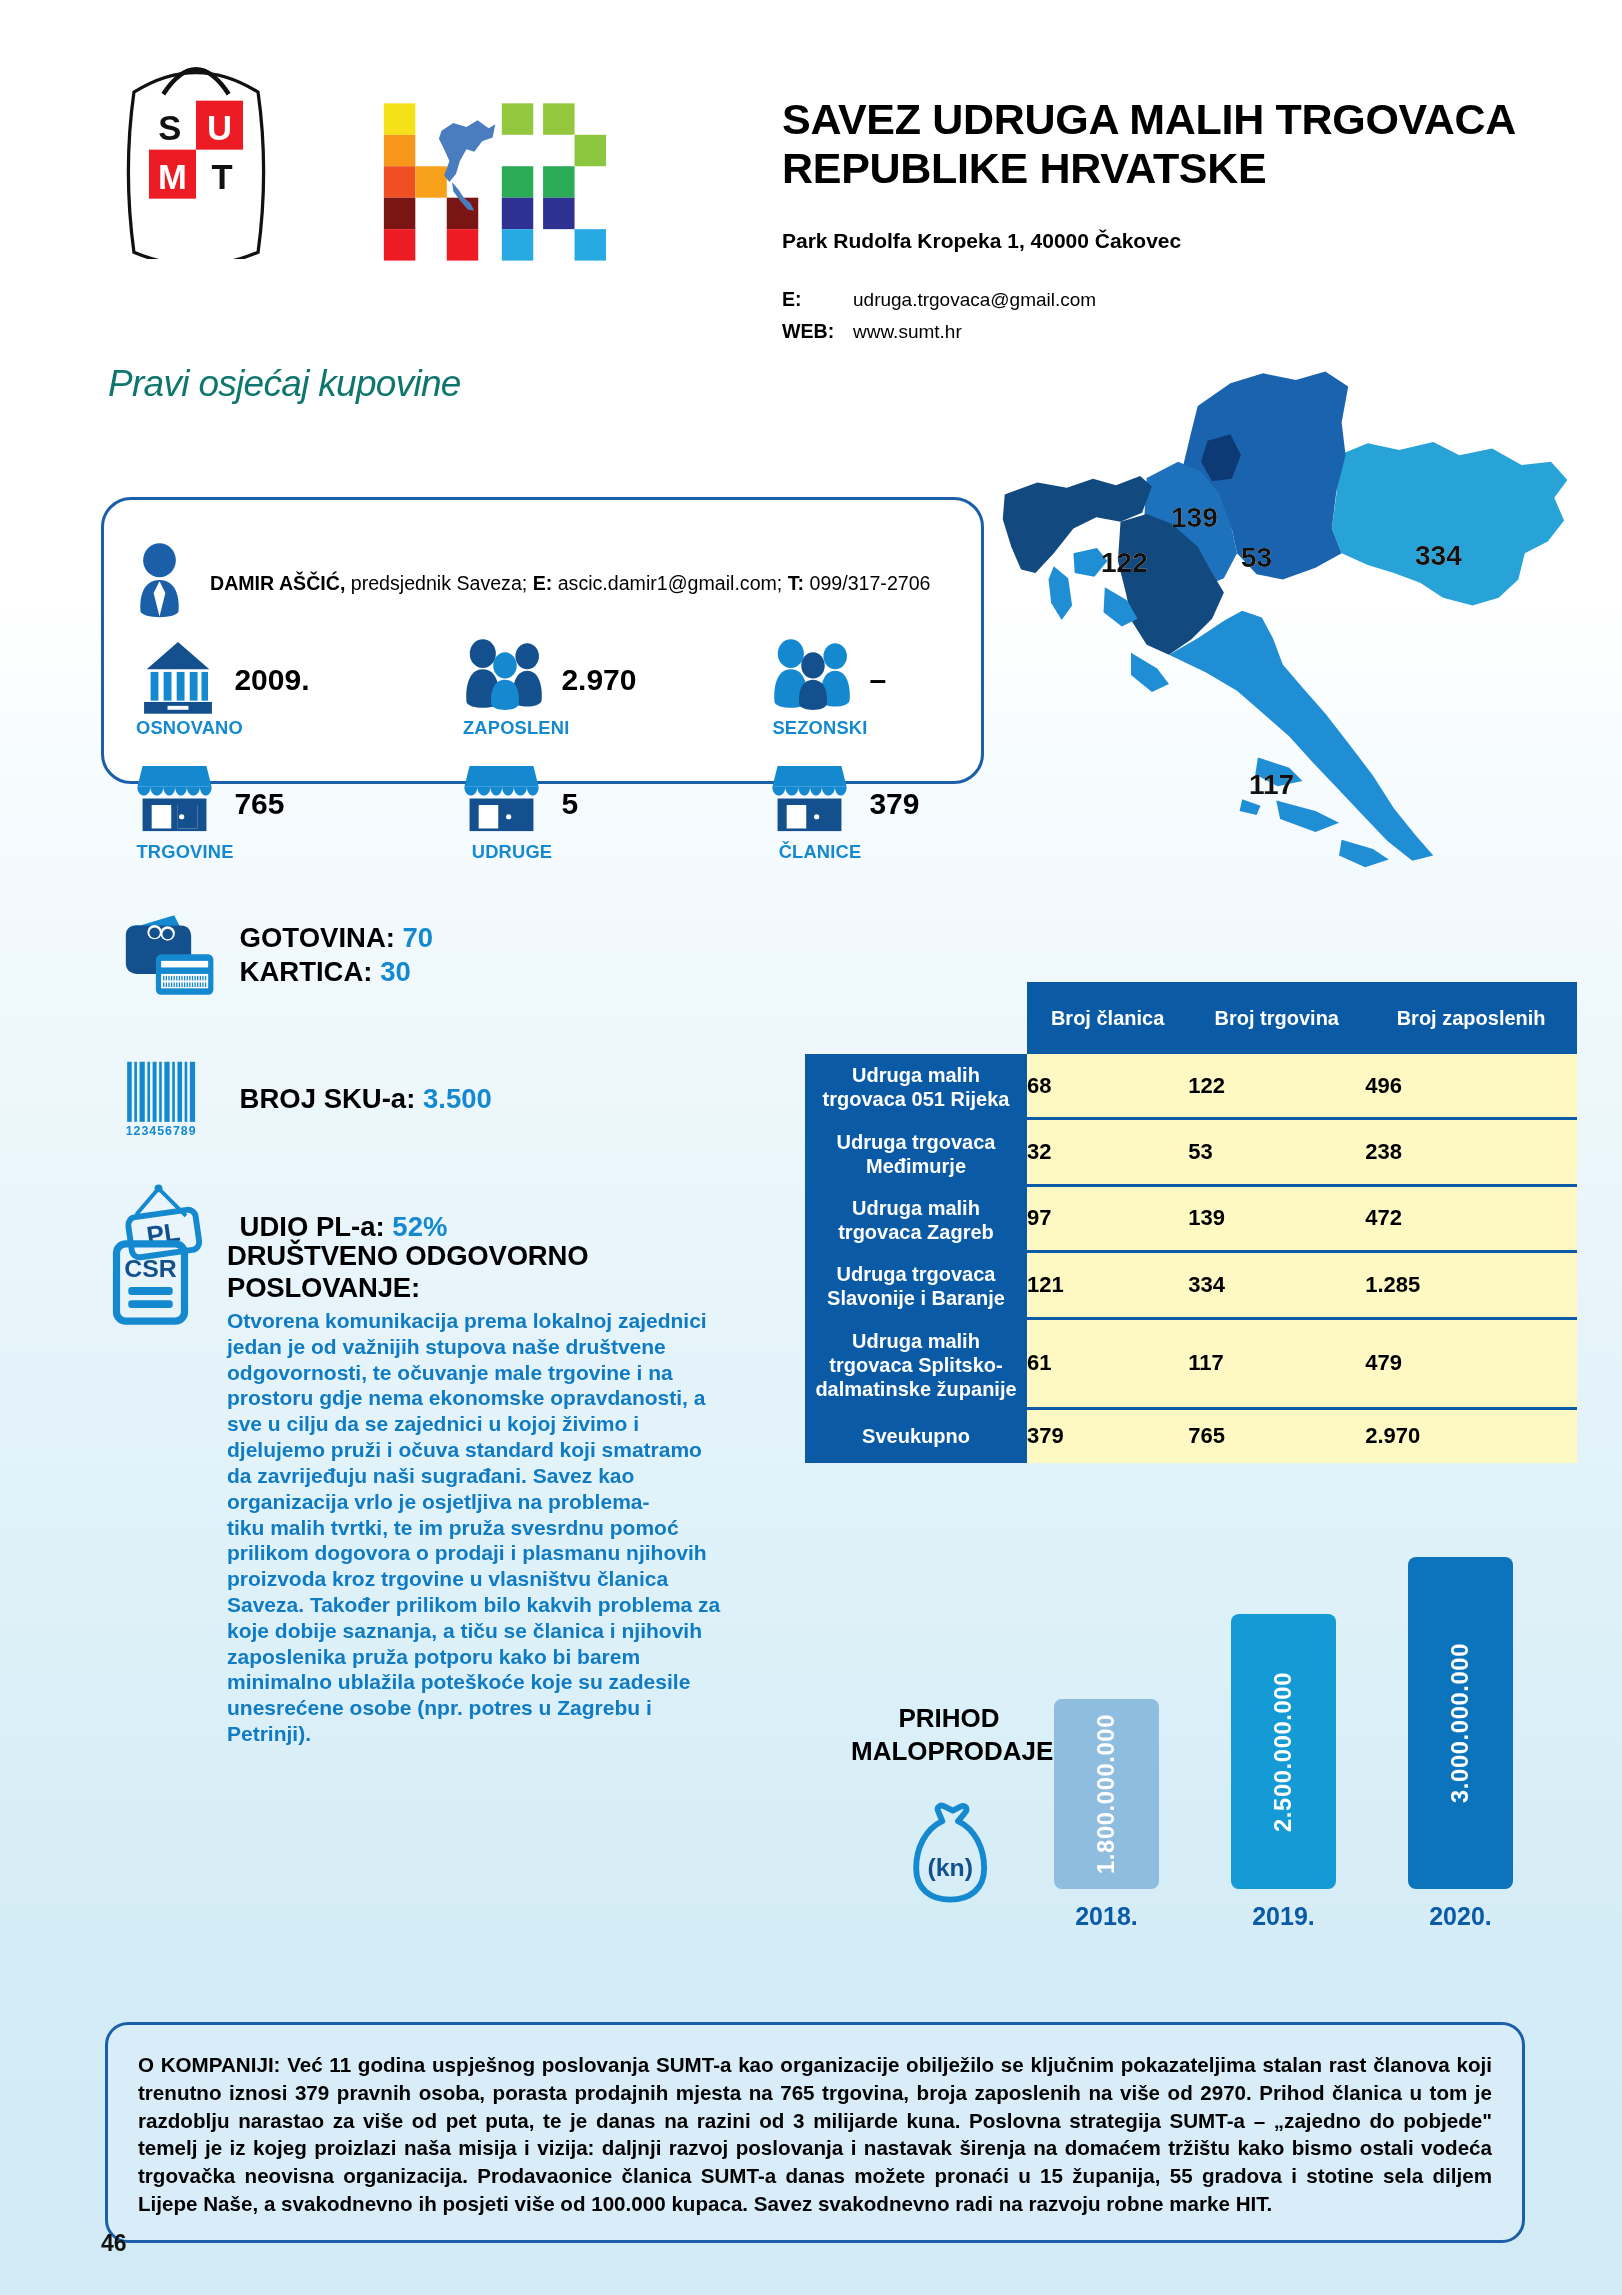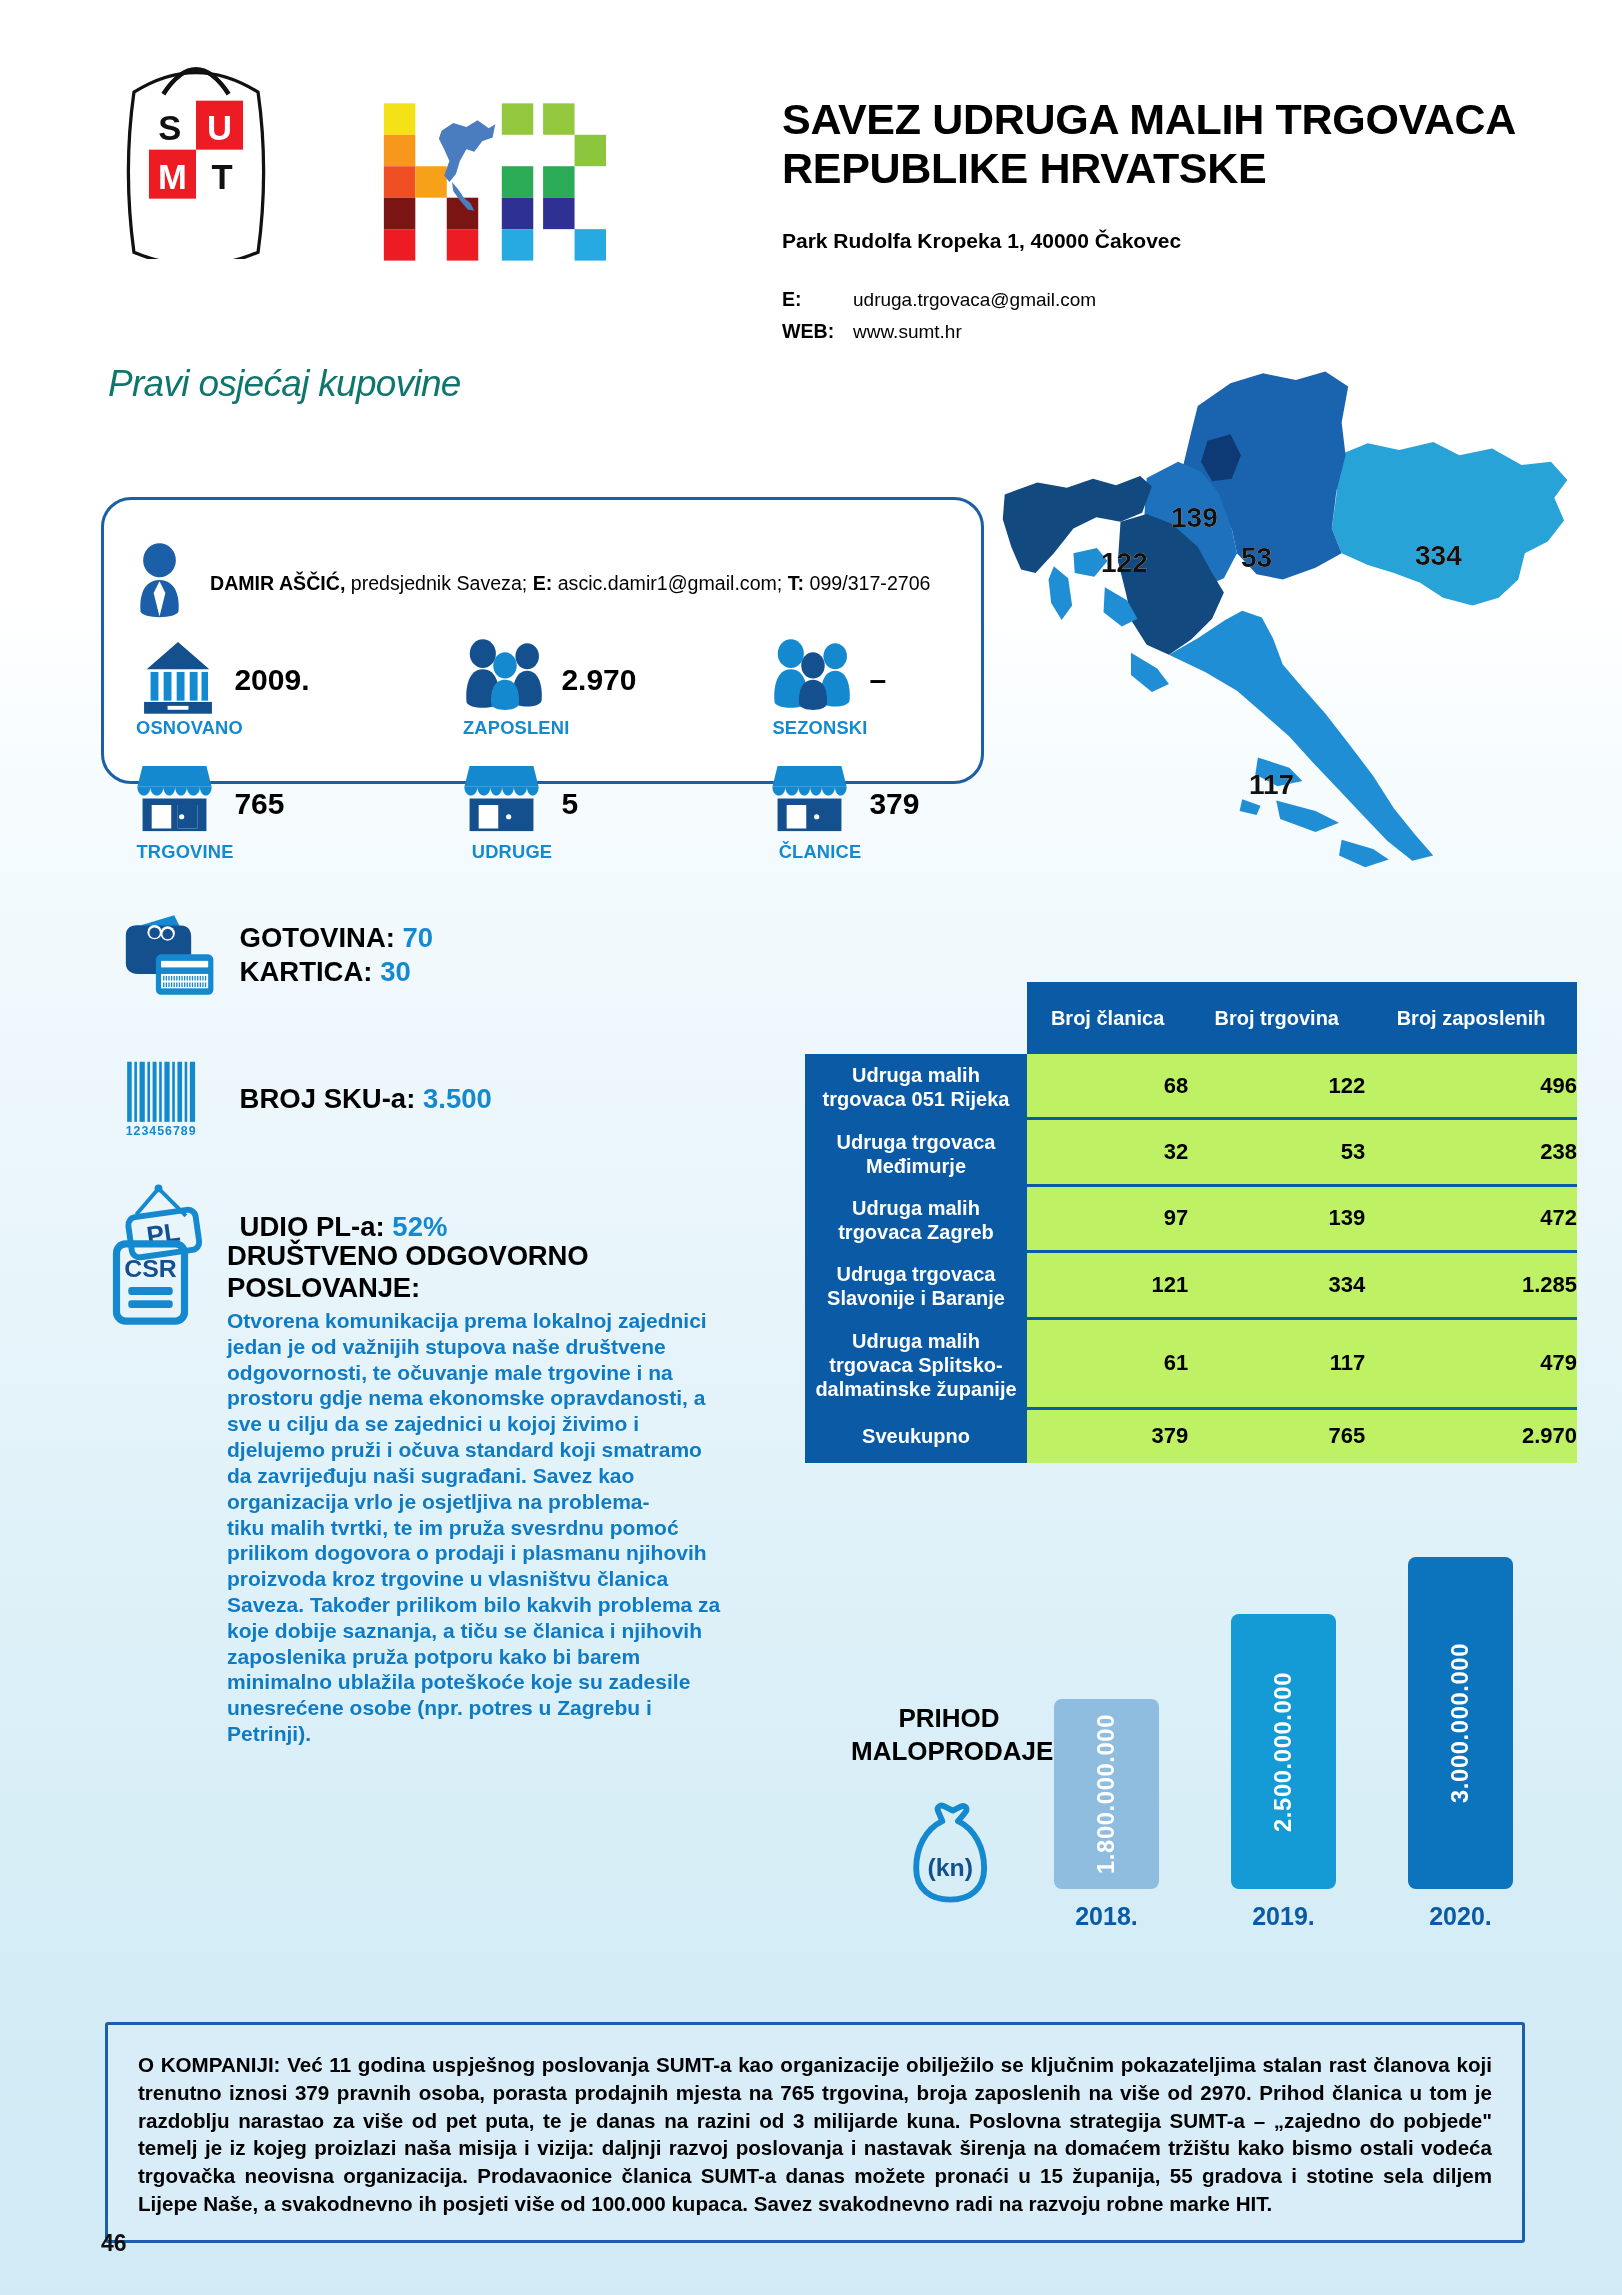--- a/index.html
+++ b/index.html
@@ -53,38 +53,38 @@
   #csr h3{margin:0 0 3.9px 0;font-size:27.5px;font-weight:bold;color:#000;letter-spacing:-0.2px;}
   #csr p{margin:0;font-size:21px;line-height:1.23;color:#0f7bc4;font-weight:bold;}
   
   #tbl{position:absolute;left:805px;top:982px;width:772px;border-collapse:separate;border-spacing:0;}
   #tbl th,#tbl td{padding:0;}
   #tbl .hcorner{background:transparent;width:222px;}
   #tbl thead th{background:#0a5aa6;color:#fff;font-size:20px;font-weight:bold;
      height:72px;vertical-align:middle;line-height:1.12;}
   #tbl tbody th{background:#0a5aa6;color:#fff;font-size:20px;font-weight:bold;
      text-align:center;line-height:1.2;padding:9.2px 6.5px;}
-  #tbl tbody td{background:#bef264;color:#000;font-size:22px;font-weight:bold;
-     text-align:right;border-bottom:3.3px solid #0a5aa6;}
+  #tbl tbody td{background:#fef9c3;color:#000;font-size:22px;font-weight:bold;
+     text-align:left;border-bottom:3.3px solid #0a5aa6;}
   #tbl tbody tr:last-child td{border-bottom:none;}
   #tbl tbody tr:last-child th{padding:14.4px 6.5px;}
   
   #chart{position:absolute;left:838px;top:1512px;width:733px;height:419px;}
   #chart-title{position:absolute;left:13px;top:190px;width:196px;text-align:center;
      font-size:26px;font-weight:bold;color:#000;line-height:1.25;}
   #money-ico{position:absolute;left:69px;top:288px;width:85px;height:105px;}
   .bars{position:absolute;left:216px;top:0;width:517px;height:419px;display:flex;align-items:flex-end;gap:72px;}
   .bcol{width:105px;display:flex;flex-direction:column;align-items:center;}
   .bar{width:105px;border-radius:7.9px;position:relative;display:flex;align-items:center;justify-content:center;}
   .bar span{writing-mode:vertical-rl;transform:rotate(180deg);
      color:#fff;font-size:23.6px;font-weight:bold;letter-spacing:0.7px;}
   .byear{margin-top:13px;font-size:25px;font-weight:bold;color:#0a5aa6;}
   
   #about{position:absolute;left:105px;top:2022px;width:1420px;
-     background:#d9edf8;border:3.3px solid #1a5fa8;border-radius:3px;padding:26px 30px 22px 30px;
+     background:#d9edf8;border:3.3px solid #1a5fa8;border-radius:23px;padding:26px 30px 22px 30px;
      box-sizing:border-box;}
   #about p{margin:0;font-size:20.6px;line-height:1.35;color:#000;font-weight:bold;text-align:justify;}
   #about .lead{font-weight:bold;}
   #pageno{position:absolute;left:101px;top:2230px;font-size:23px;font-weight:bold;color:#111;}
 </style>
 </head>
 <body>
 
 <div class="abs" id="bag-logo">
   <svg viewBox="0 0 300 310" width="196" height="203">

